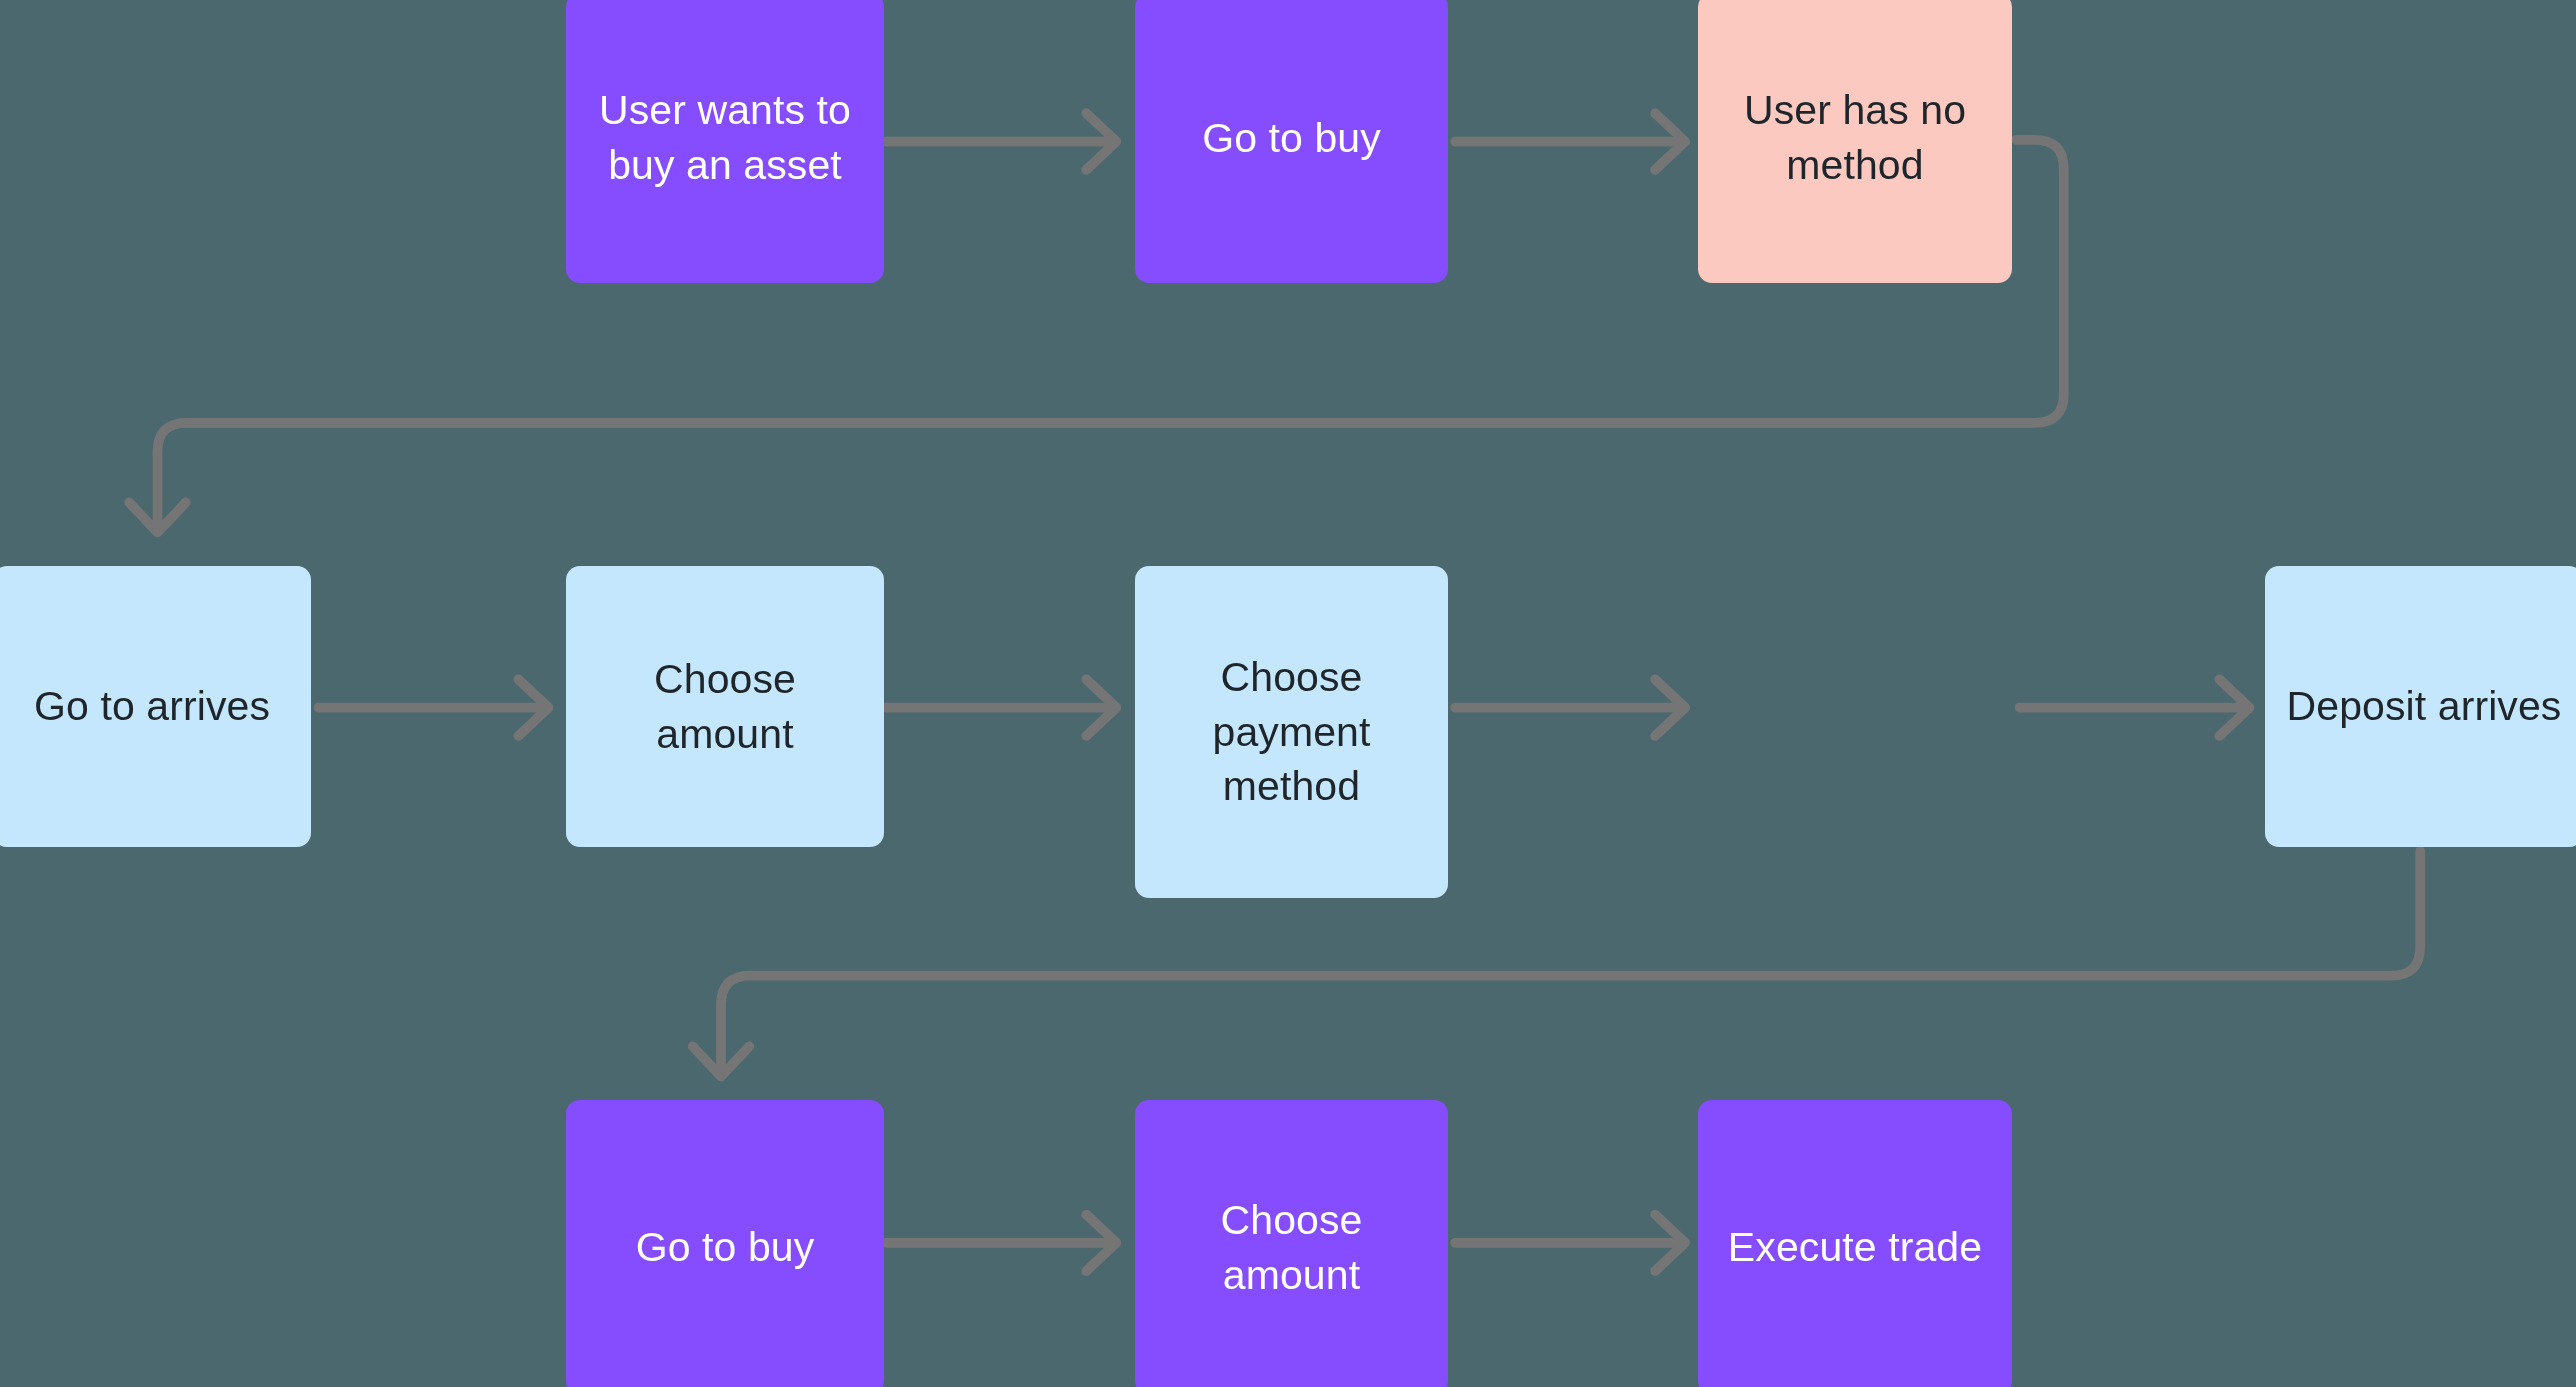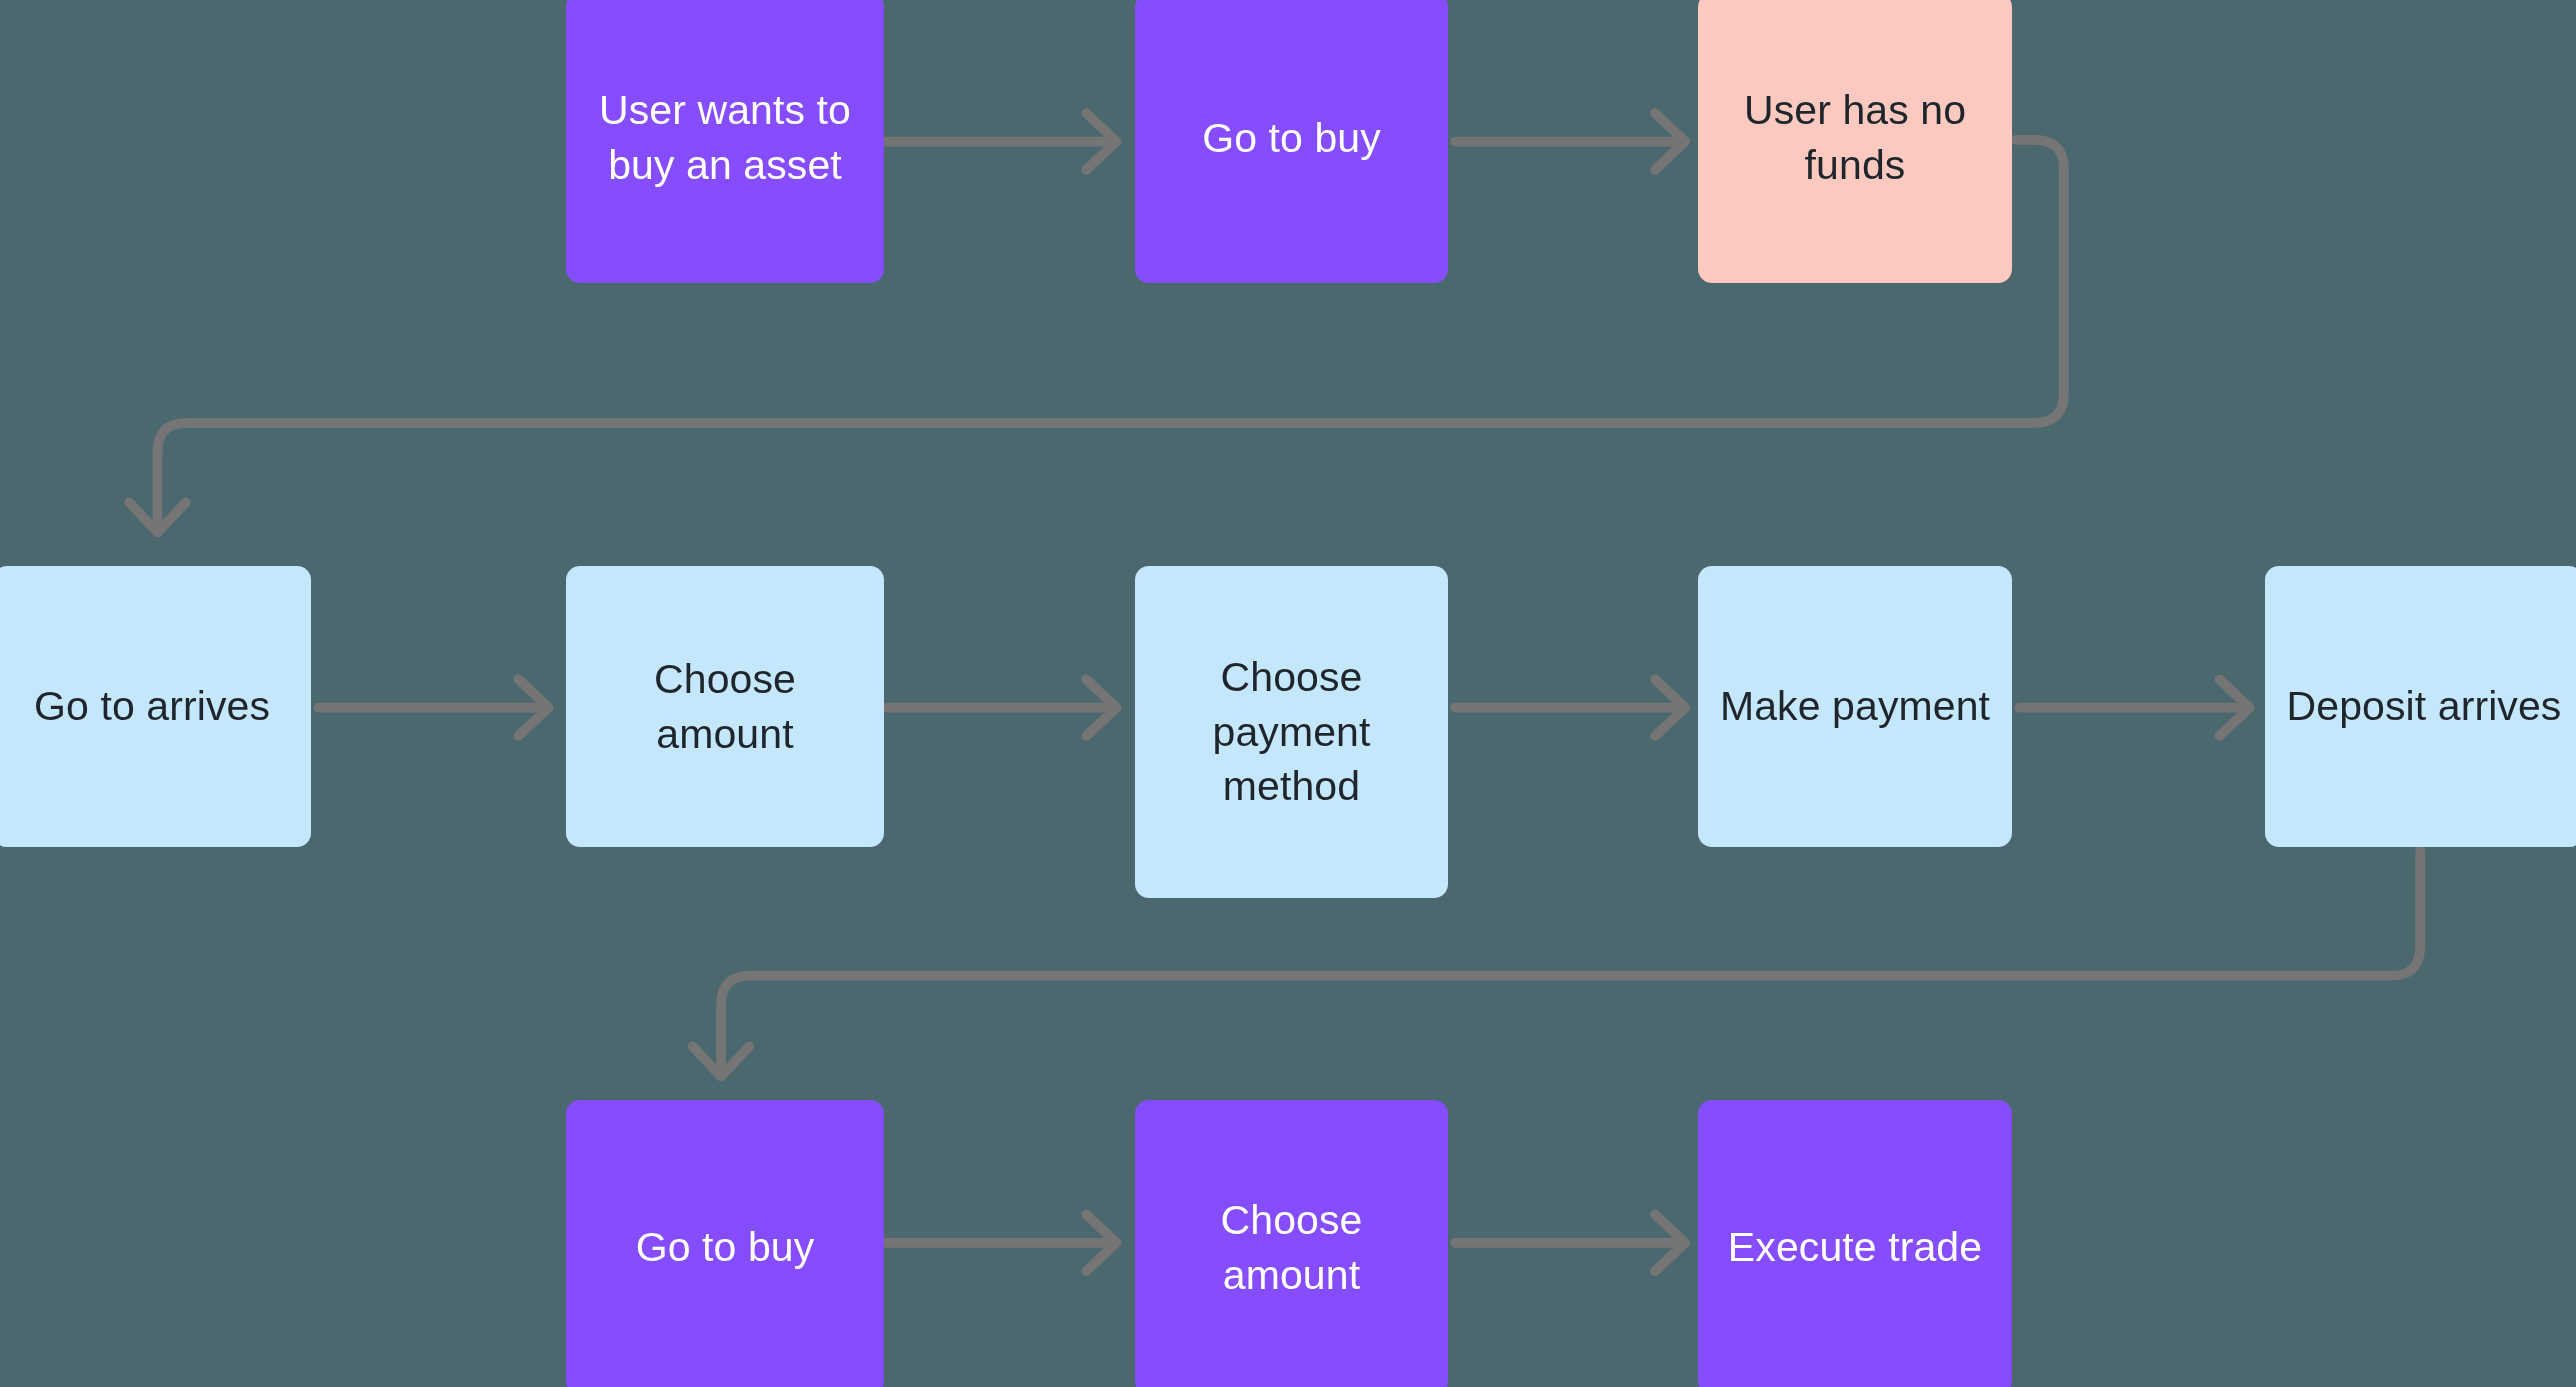--- a/index.html
+++ b/index.html
@@ -102,38 +102,35 @@
 
   <div class="node purple" style="left:566px; top:-7px; width:318px; height:290px;">
     <span class="node-label">User wants to buy an asset</span>
   </div>
 
   <div class="node purple" style="left:1135px; top:-7px; width:313px; height:290px;">
     <span class="node-label">Go to buy</span>
   </div>
 
   <div class="node pink" style="left:1698px; top:-7px; width:314px; height:290px;">
-    <span class="node-label">User has no funds</span>
+    <span class="node-label">User has no method</span>
   </div>
 
   <div class="node blue" style="left:-7px; top:566px; width:318px; height:281px;">
     <span class="node-label">Go to arrives</span>
   </div>
 
   <div class="node blue" style="left:566px; top:566px; width:318px; height:281px;">
     <span class="node-label">Choose amount</span>
   </div>
 
   <div class="node blue" style="left:1135px; top:566px; width:313px; height:332px;">
     <span class="node-label">Choose payment method</span>
   </div>
 
-  <div class="node blue" style="left:1698px; top:566px; width:314px; height:281px;">
-    <span class="node-label">Make payment</span>
-  </div>
 
   <div class="node blue" style="left:2265px; top:566px; width:318px; height:281px;">
     <span class="node-label">Deposit arrives</span>
   </div>
 
   <div class="node purple" style="left:566px; top:1100px; width:318px; height:295px;">
     <span class="node-label">Go to buy</span>
   </div>
 
   <div class="node purple" style="left:1135px; top:1100px; width:313px; height:295px;">

